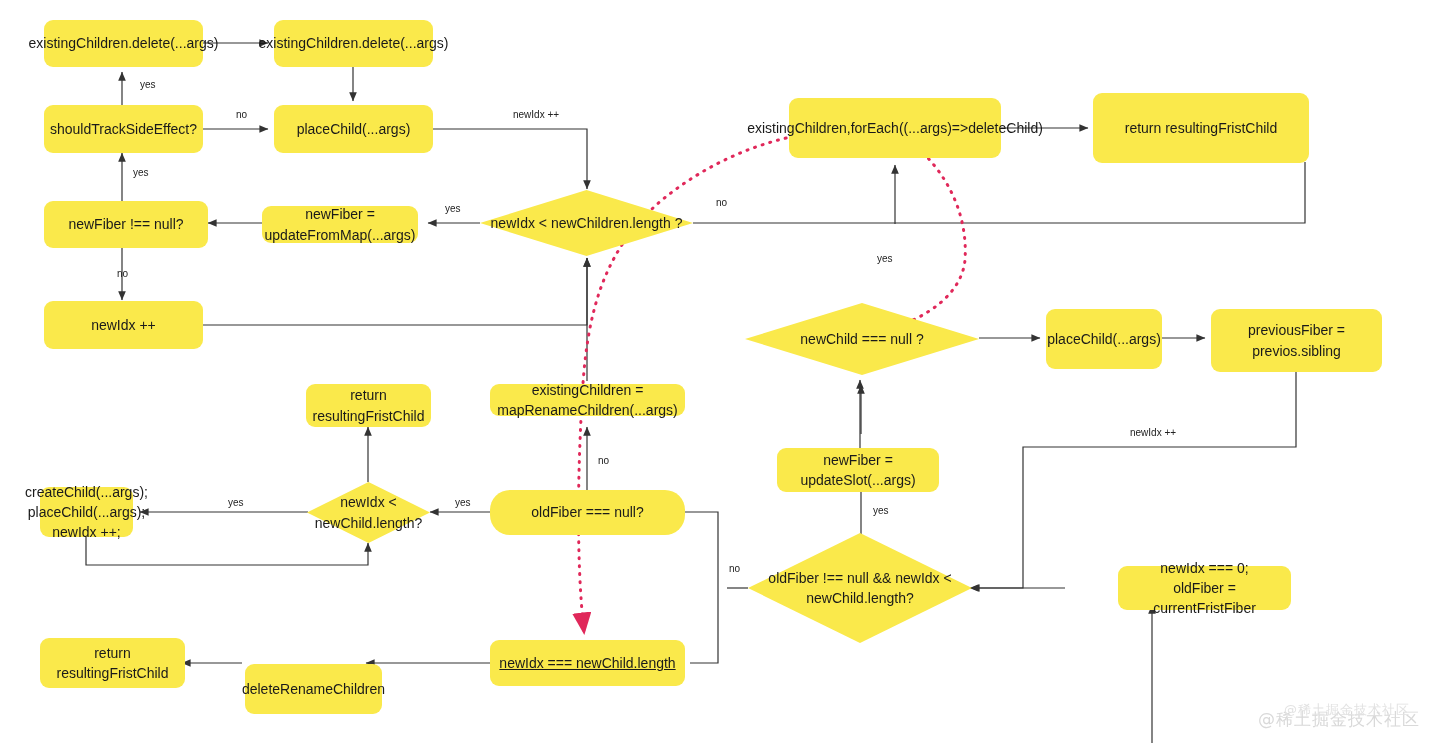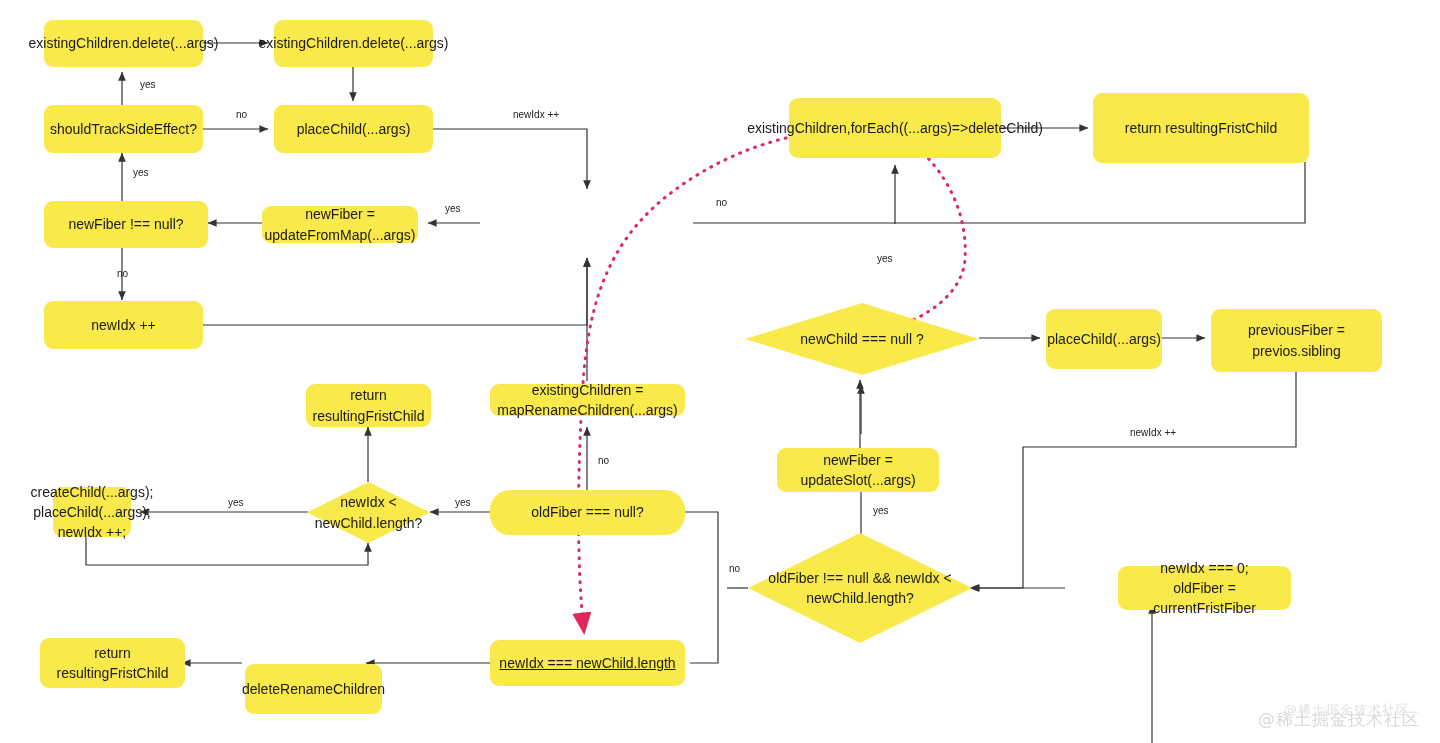--- a/index.html
+++ b/index.html
@@ -184,20 +184,24 @@
   </div>
 
   <div class="node box" style="left:262px; top:206px; width:156px; height:37px;">
     <span class="lbl">newFiber = updateFromMap(...args)</span>
   </div>
 
   <div class="node box" style="left:44px; top:301px; width:159px; height:48px;">
     <span class="lbl">newIdx ++</span>
   </div>
 
+  <div class="node diamond" style="left:480px; top:190px; width:213px; height:66px;">
+    <div class="dshape"></div>
+    <span class="lbl">newIdx &lt; newChildren.length ?</span>
+  </div>
 
   <div class="node box" style="left:789px; top:98px; width:212px; height:60px;">
     <span class="lbl">existingChildren,forEach((...args)=&gt;deleteChild)</span>
   </div>
 
   <div class="node box" style="left:1093px; top:93px; width:216px; height:70px;">
     <span class="lbl">return resultingFristChild</span>
   </div>
 
   <div class="node diamond" style="left:745px; top:303px; width:234px; height:72px;">
@@ -218,21 +222,21 @@
   </div>
 
   <div class="node box" style="left:306px; top:384px; width:125px; height:43px;">
     <span class="lbl">return resultingFristChild</span>
   </div>
 
   <div class="node box" style="left:490px; top:384px; width:195px; height:32px;">
     <span class="lbl">existingChildren = mapRenameChildren(...args)</span>
   </div>
 
-  <div class="node box" style="left:40px; top:487px; width:78px; height:50px;margin-left:13px;">
+  <div class="node box" style="left:40px; top:487px; width:93px; height:50px;">
     <span class="lbl">createChild(...args);
 placeChild(...args);
 newIdx ++;</span>
   </div>
 
   <div class="node diamond" style="left:307px; top:482px; width:123px; height:61px;">
     <div class="dshape"></div>
     <span class="lbl">newIdx &lt; newChild.length?</span>
   </div>
 

